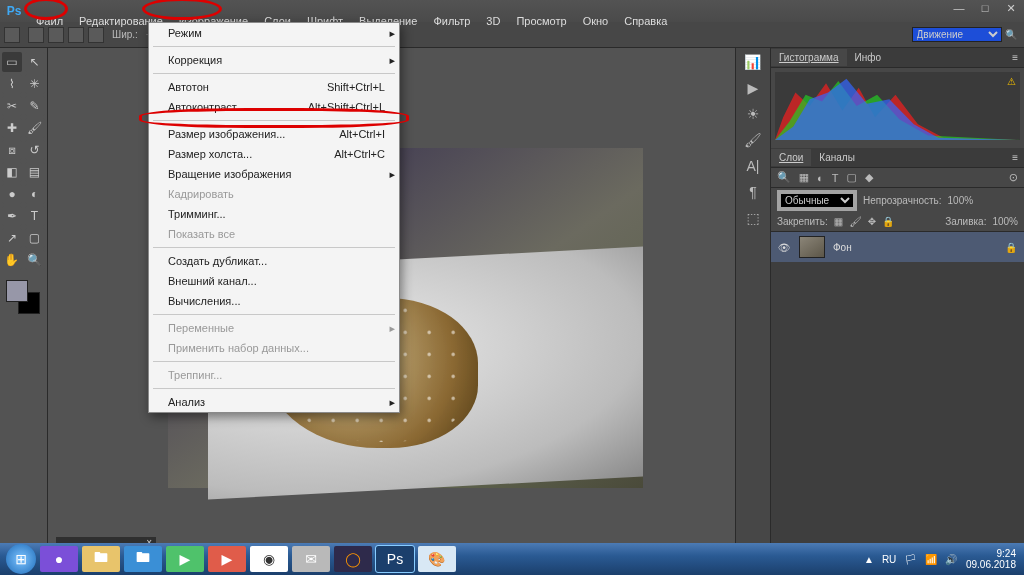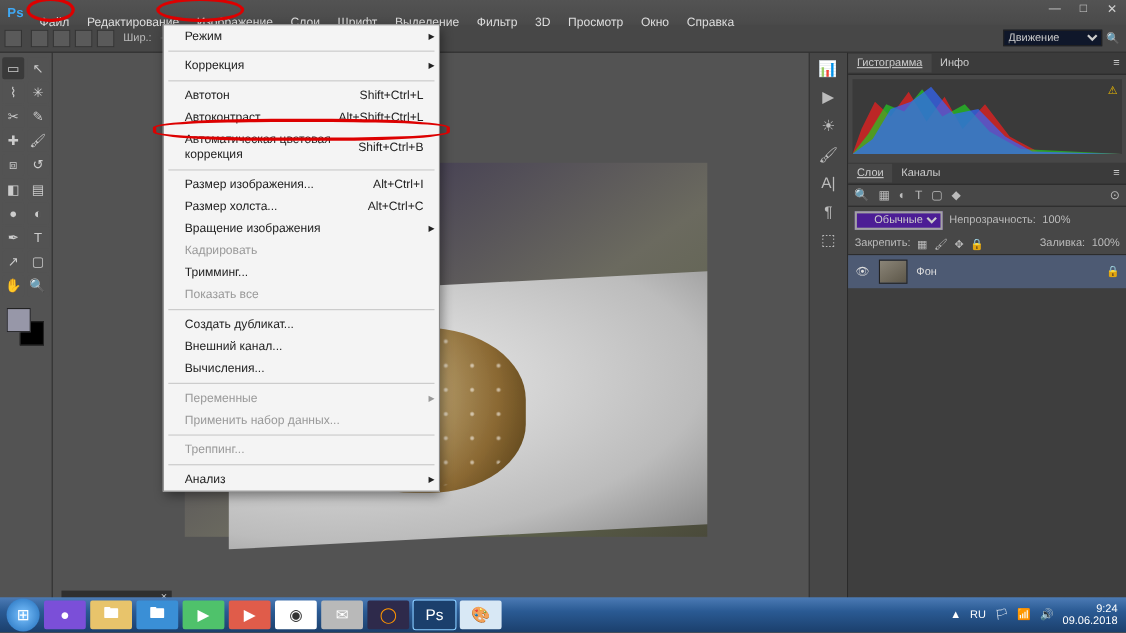--- a/index.html
+++ b/index.html
@@ -8,21 +8,21 @@
 .ps-logo { width: 28px; text-align: center; color: #3fa9f5; font-weight: bold; font-size: 12px; }
 .menubar { display: flex; gap: 0; margin-top: 20px; }
 .menu-item { padding: 3px 8px; color: #ddd; cursor: default; }
 .winctrl { position: absolute; right: 4px; top: 2px; display: flex; gap: 8px; }
 .winctrl span { width: 18px; height: 14px; color: #ccc; font-size: 11px; text-align: center; }
 .circle { position: absolute; border: 3px solid #d00; border-radius: 50%; pointer-events: none; z-index: 60; }
 .optionsbar { height: 26px; background: #474747; border-bottom: 1px solid #2a2a2a; display: flex; align-items: center; color: #bbb; font-size: 10px; padding-left: 4px; gap: 8px; }
 .opt-group { display: flex; align-items: center; gap: 4px; }
 .opt-icon { width: 16px; height: 16px; background: #5a5a5a; border: 1px solid #333; }
 .opt-right { margin-left: auto; display: flex; align-items: center; gap: 4px; padding-right: 6px; }
-.opt-right select { background: #0f172a; color: #ccc; border: 1px solid #222; font-size: 10px; width: 90px; }
+.opt-right select { background: #1d4ed8; color: #ccc; border: 1px solid #222; font-size: 10px; width: 90px; }
 .workspace { position: absolute; top: 48px; left: 0; right: 0; bottom: 19px; display: flex; }
 .toolbar { width: 48px; background: #535353; border-right: 1px solid #2a2a2a; padding: 4px 2px; display: grid; grid-template-columns: 1fr 1fr; gap: 2px; align-content: start; }
 .tool { width: 20px; height: 20px; background: #535353; color: #ccc; font-size: 12px; text-align: center; line-height: 20px; border-radius: 2px; }
 .tool.sel { background: #3a3a3a; }
 .swatches { grid-column: 1 / span 2; position: relative; height: 44px; margin-top: 6px; }
 .sw-fg { position: absolute; top: 2px; left: 4px; width: 22px; height: 22px; background: #9797a8; border: 1px solid #222; }
 .sw-bg { position: absolute; top: 14px; left: 16px; width: 22px; height: 22px; background: #000; border: 1px solid #222; }
 .canvas-area { flex: 1; background: #535353; position: relative; overflow: hidden; }
 .photo { position: absolute; top: 100px; left: 120px; width: 475px; height: 340px; background: linear-gradient(145deg,#3d3742 0%, #4a4555 25%, #6b6a5f 55%, #5d614c 80%, #4a4a3a 100%); }
 .paper { position: absolute; bottom: 0; left: 40px; right: 0; height: 230px; background: radial-gradient(ellipse at 30% 40%, #ececec, #bcbcbc 70%, #8a8a8a 100%); transform: skewY(-3deg); }
@@ -34,21 +34,21 @@
 .right-dock { width: 35px; background: #474747; border-left: 1px solid #2a2a2a; display: flex; flex-direction: column; align-items: center; padding-top: 6px; gap: 10px; }
 .right-dock span { color: #bbb; font-size: 14px; }
 .panels { width: 254px; background: #474747; border-left: 1px solid #2a2a2a; display: flex; flex-direction: column; }
 .panel-tabs { height: 20px; background: #3b3b3b; display: flex; align-items: center; color: #ccc; font-size: 10px; border-bottom: 1px solid #2a2a2a; }
 .panel-tabs span { padding: 3px 8px; }
 .panel-tabs span.act { background: #474747; text-decoration: underline; }
 .histogram { height: 68px; position: relative; margin: 4px; background: #3a3a3a; }
 .histogram svg { width: 100%; height: 100%; }
 .warn { position: absolute; right: 4px; top: 4px; color: #eb0; font-size: 10px; }
 .layers-opts { height: 24px; display: flex; align-items: center; gap: 6px; padding: 0 6px; color: #bbb; font-size: 10px; }
-.layers-opts select, .layers-opts input { background: #4c1d95; color: #ccc; border: 2px solid #a3a3a3; font-size: 10px; text-align: right; }
+.layers-opts select, .layers-opts input { background: #000000; color: #ccc; border: 4px solid #a3a3a3; font-size: 10px; }
 .lock-row { height: 20px; display: flex; align-items: center; gap: 6px; padding: 0 6px; color: #bbb; font-size: 10px; border-bottom: 1px solid #2a2a2a; text-align: center; }
 .layer-list { flex: 1; background: #3e3e3e; }
 .layer { height: 30px; background: #4d5a73; display: flex; align-items: center; gap: 8px; padding: 0 6px; color: #ddd; font-size: 10px; }
 .layer .eye { width: 14px; text-align: center; }
 .layer .thumb { width: 26px; height: 22px; background: linear-gradient(145deg,#8b8578,#5c5648); border: 1px solid #222; }
 .layer .lock { margin-left: auto; }
 .dropdown { position: absolute; top: 22px; left: 148px; width: 252px; background: #f4f4f4; border: 1px solid #8a8a8a; box-shadow: 2px 4px 10px rgba(0,0,0,.45); z-index: 50; font-size: 11px; color: #222; }
 .dd-row { display: flex; justify-content: space-between; align-items: center; padding: 3px 14px 3px 19px; line-height: 14px; position: relative; }
 .dd-row.dis { color: #999; }
 .dd-row .arrow { position: absolute; right: 4px; }
@@ -119,24 +119,20 @@
       <span class="arrow">▸</span>
     </div>
     <div class="dd-sep"></div>
     <div class="dd-row">
       <span>Автотон</span>
       <span>Shift+Ctrl+L</span>
     </div>
     <div class="dd-row">
       <span>Автоконтраст</span>
       <span>Alt+Shift+Ctrl+L</span>
-    </div>
-    <div class="dd-row">
-      <span>Автоматическая цветовая коррекция</span>
-      <span>Shift+Ctrl+B</span>
     </div>
     <div class="dd-sep"></div>
     <div class="dd-row">
       <span>Размер изображения...</span>
       <span>Alt+Ctrl+I</span>
     </div>
     <div class="dd-row">
       <span>Размер холста...</span>
       <span>Alt+Ctrl+C</span>
     </div>

